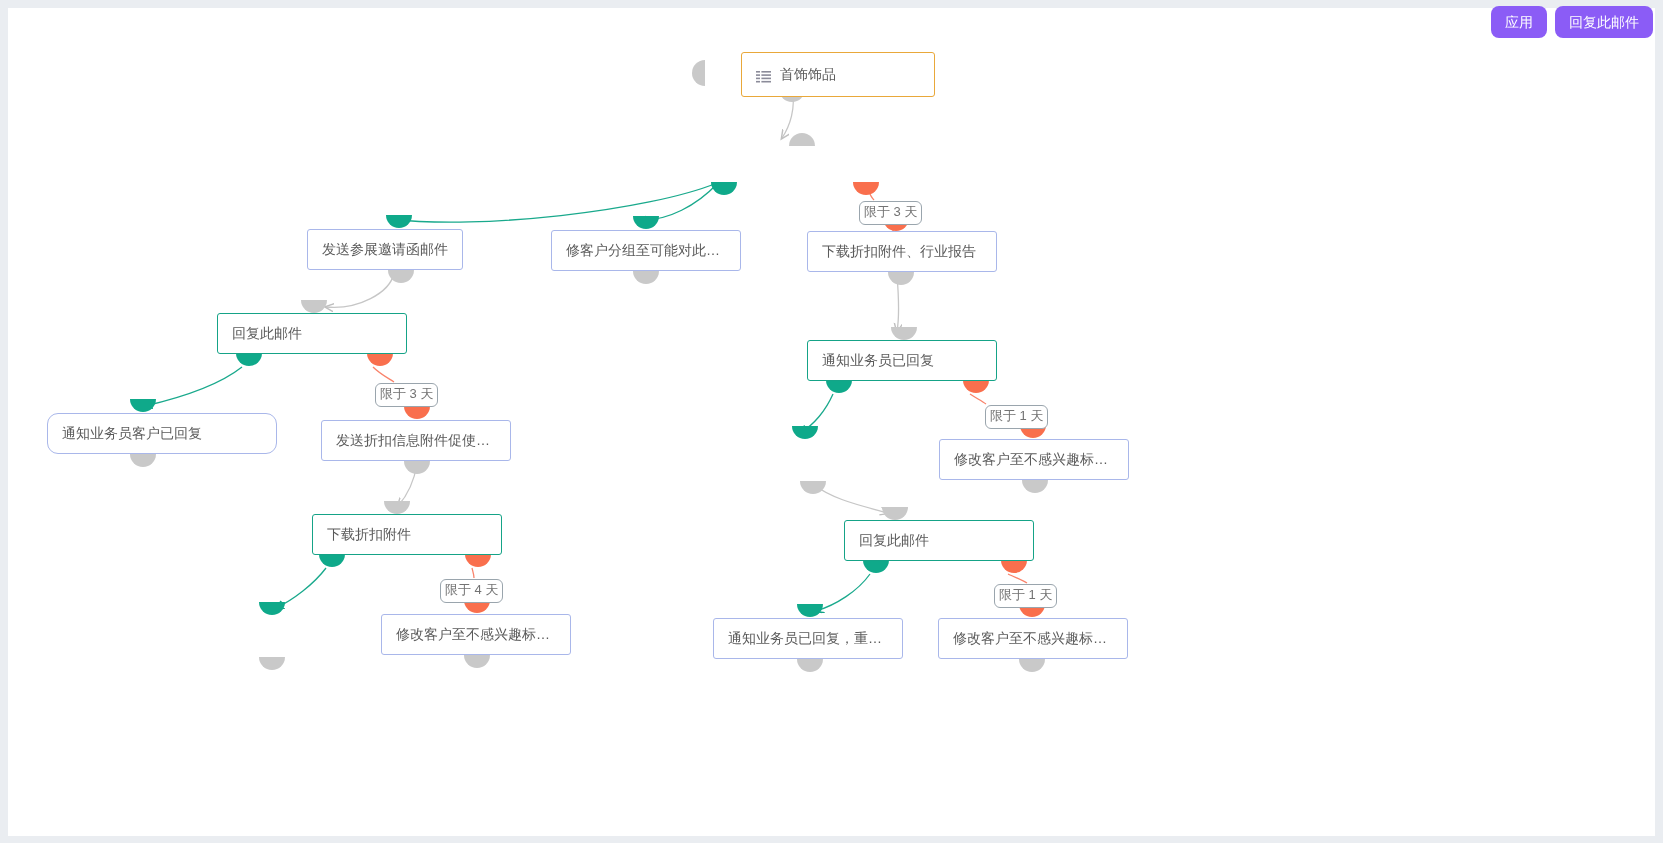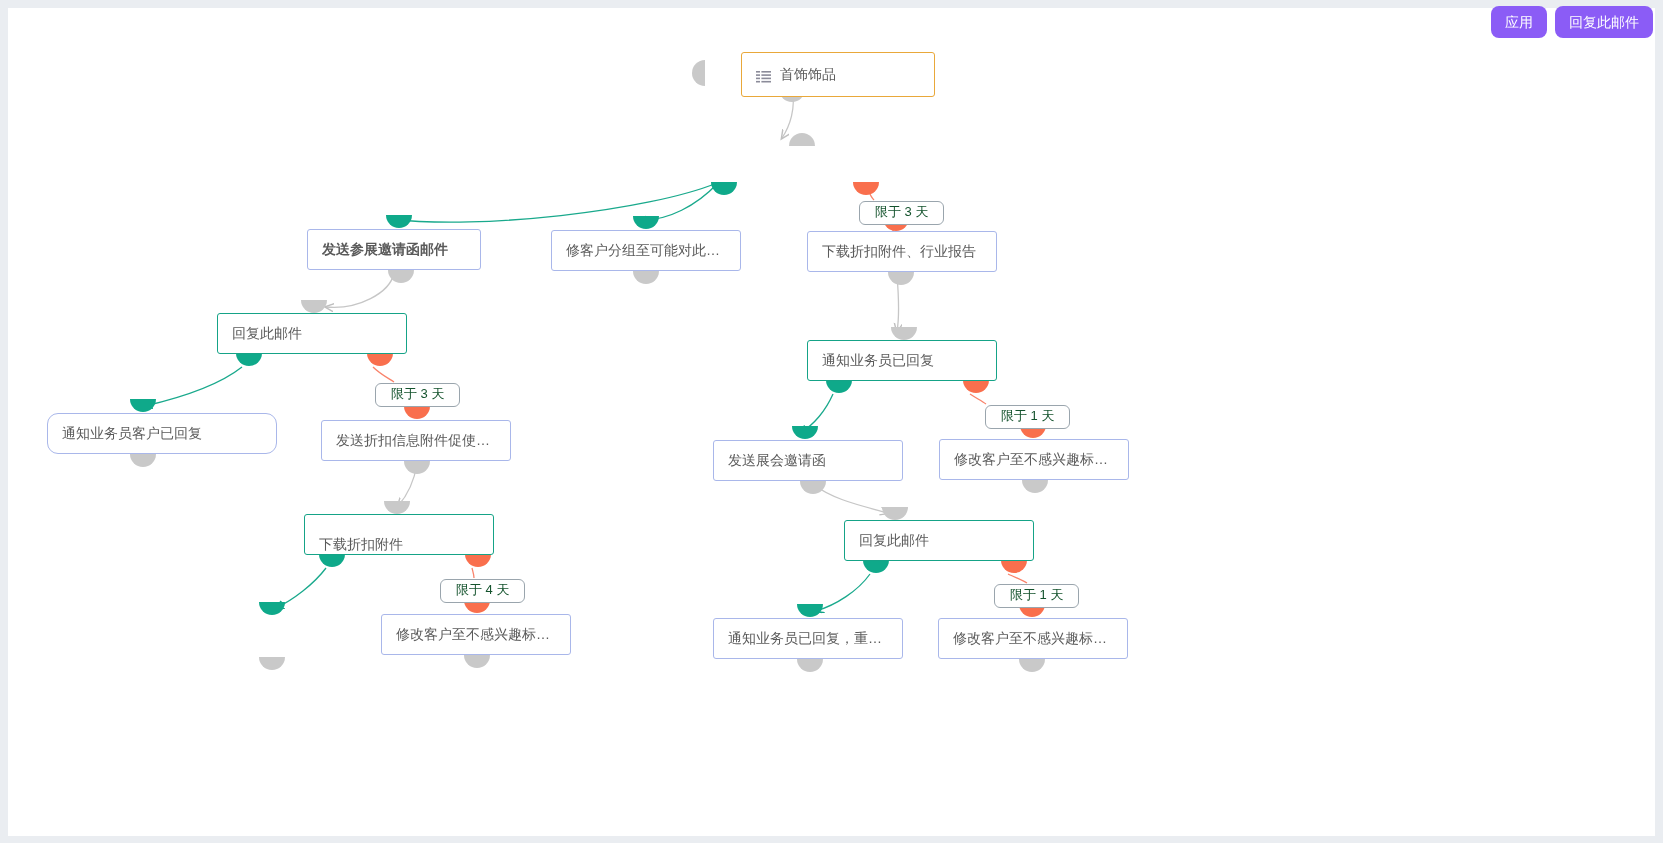--- a/index.html
+++ b/index.html
@@ -110,22 +110,22 @@
   .dot.r { background: #f96f4d; }
 
   
   .elabel {
     position: absolute;
     box-sizing: border-box;
     background: #ffffff;
     border: 1px solid #9aa5ad;
     border-radius: 6px;
     font-size: 13px;
-    color: #14532d;
-    padding: 3px 15px 4px;
+    color: #737373;
+    padding: 3px 4px 4px;
     line-height: 1.15;
     white-space: nowrap;
     z-index: 30;
     cursor: pointer;
   }
 </style>
 </head>
 <body>
 
 <div id="app-frame">
@@ -249,21 +249,21 @@
           <rect x="5.4" y="0" width="9.6" height="1.6" fill="#8b8b99"></rect>
           <rect x="5.4" y="3.3" width="9.6" height="1.6" fill="#8b8b99"></rect>
           <rect x="5.4" y="6.6" width="9.6" height="1.6" fill="#8b8b99"></rect>
           <rect x="5.4" y="9.9" width="9.6" height="1.6" fill="#8b8b99"></rect>
         </svg>
       </span>
       <span class="ntext">首饰饰品</span>
     </div>
 
 
-    <div class="node" style="left:299px;top:221px;width:174px;height:41px;font-weight:bold;">
+    <div class="node" style="left:299px;top:221px;width:156px;height:41px;">
       <span class="ntext">发送参展邀请函邮件</span>
     </div>
 
     <div class="node" style="left:543px;top:222px;width:190px;height:41px;">
       <span class="ntext">修客户分组至可能对此展会...</span>
     </div>
 
     <div class="node" style="left:799px;top:223px;width:190px;height:41px;">
       <span class="ntext">下载折扣附件、行业报告</span>
     </div>
@@ -277,29 +277,26 @@
     </div>
 
     <div class="node" style="left:39px;top:405px;width:230px;height:41px;border-radius:11px;">
       <span class="ntext">通知业务员客户已回复</span>
     </div>
 
     <div class="node" style="left:313px;top:412px;width:190px;height:41px;">
       <span class="ntext">发送折扣信息附件促使客户...</span>
     </div>
 
-    <div class="node" style="left:705px;top:432px;width:190px;height:41px;">
-      <span class="ntext">发送展会邀请函</span>
-    </div>
 
     <div class="node" style="left:931px;top:431px;width:190px;height:41px;">
       <span class="ntext">修改客户至不感兴趣标签组</span>
     </div>
 
-    <div class="node teal" style="left:296px;top:506px;width:190px;height:41px;align-items:flex-end;">
+    <div class="node teal" style="left:304px;top:506px;width:190px;height:41px;">
       <span class="ntext">下载折扣附件</span>
     </div>
 
     <div class="node teal" style="left:836px;top:512px;width:190px;height:41px;">
       <span class="ntext">回复此邮件</span>
     </div>
 
 
     <div class="node" style="left:373px;top:606px;width:190px;height:41px;">
       <span class="ntext">修改客户至不感兴趣标签组</span>

